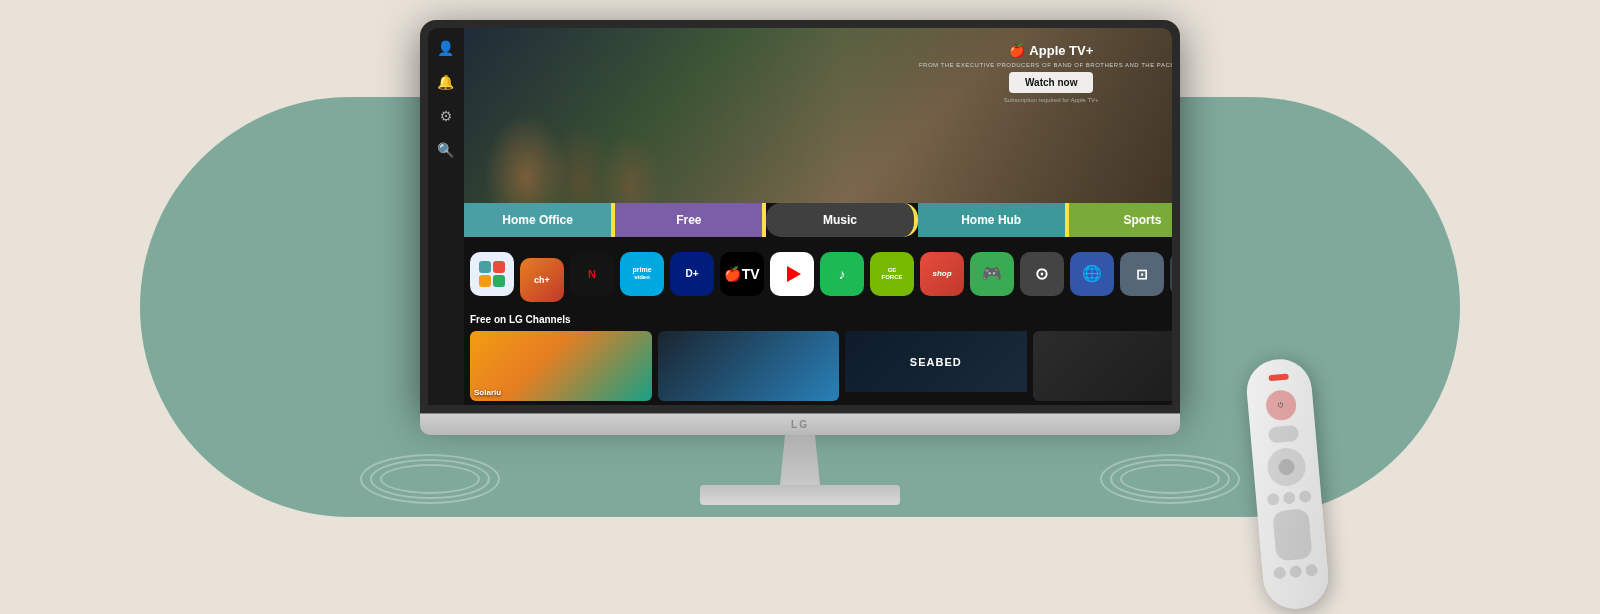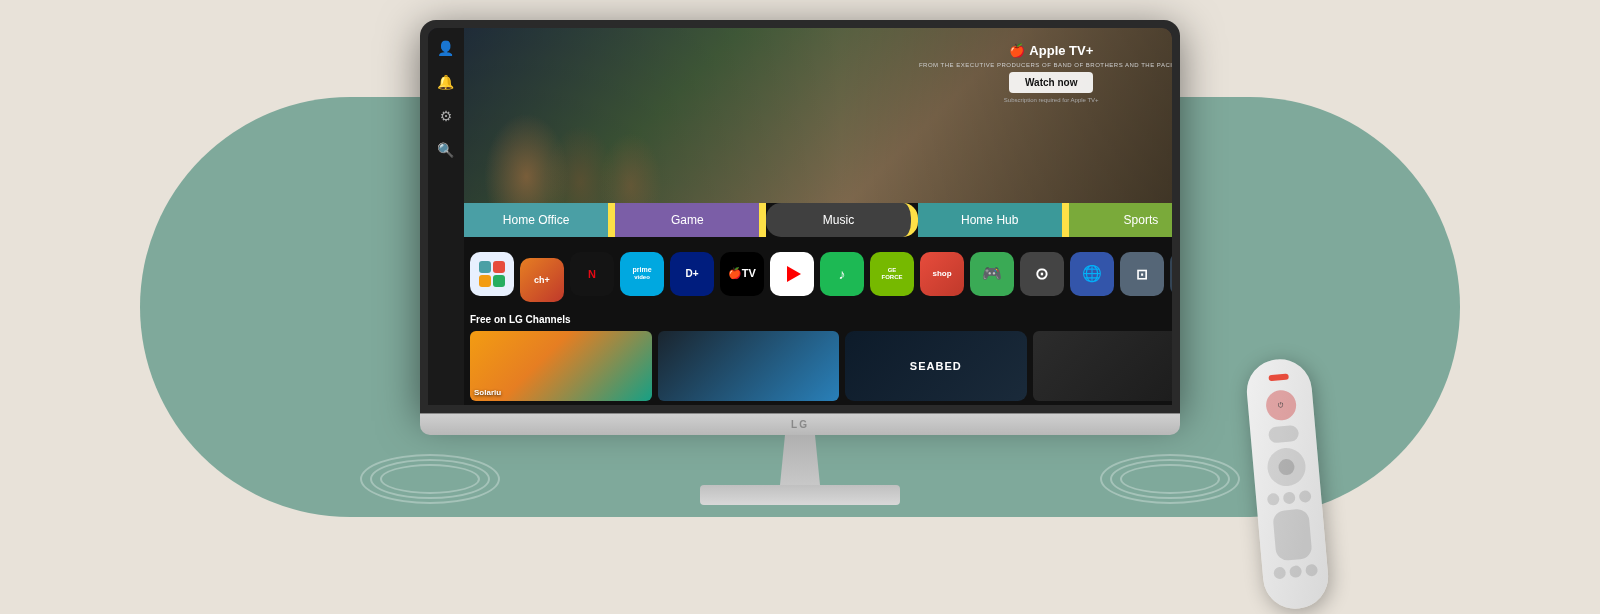--- a/index.html
+++ b/index.html
@@ -184,24 +184,24 @@
       display: flex;
       background: #111;
       flex-shrink: 0;
     }
 
     .cat-tab {
       flex: 1;
       padding: 10px 4px;
       text-align: center;
       font-size: 12px;
-      font-weight: normal;
+      font-weight: bold;
       color: white;
       cursor: pointer;
-      border-right: 7px solid #fde047;
+      border-right: 4px solid #fde047;
     }
 
     .cat-tab.home-office { background: #4a9fa5; }
     .cat-tab.game { background: #7b5ea7; }
     .cat-tab.music { background: #404040; border-radius: 15px; }
     .cat-tab.home-hub { background: #3b9999; }
     .cat-tab.sports { background: #7aaa3a; }
 
     
     .apps-row {
@@ -522,21 +522,21 @@
                 <span class="tv-plus">Apple TV+</span>
               </div>
               <div class="from-producers">FROM THE EXECUTIVE PRODUCERS OF BAND OF BROTHERS AND THE PACIFIC</div>
               <button class="watch-now-btn">Watch now</button>
               <div class="subscription-note">Subscription required for Apple TV+</div>
             </div>
           </div>
 
           <div class="category-tabs">
             <div class="cat-tab home-office">Home Office</div>
-            <div class="cat-tab game">Game</div>
+            <div class="cat-tab game">Free</div>
             <div class="cat-tab music">Music</div>
             <div class="cat-tab home-hub">Home Hub</div>
             <div class="cat-tab sports">Sports</div>
           </div>
 
           <div class="apps-row">
 
             <div class="app-icon lg-apps">
               <div class="apps-grid-icon">
                 <div class="apps-grid-dot" style="background:#4a9fa5"></div>
@@ -559,36 +559,36 @@
                 <div style="color:white; font-size:7px; font-weight:bold;">prime</div>
                 <div style="color:white; font-size:6px;">video</div>
               </div>
             </div>
 
             <div class="app-icon disney">
               <span style="color:white; font-size:10px; font-weight:bold;">D+</span>
             </div>
 
             <div class="app-icon apple-tv-app">
-              <span style="color:white; font-size:11px; font-weight:bold;">🍎TV</span>
+              <span style="color:white; font-size:14px; font-weight:bold;">🍎TV</span>
             </div>
 
             <div class="app-icon youtube-icon" style="background:white;">
               <div class="yt-play"></div>
             </div>
 
             <div class="app-icon spotify">
               <span style="font-size:14px;">♪</span>
             </div>
 
             <div class="app-icon geforce">
               <span style="font-size:6px; color:white; text-align:center; line-height:1.1;">GE<br>FORCE</span>
             </div>
 
-            <div class="app-icon shop" style="background: linear-gradient(135deg,#e74c3c,#c0392b); position:relative;">
+            <div class="app-icon shop" style="background: linear-gradient(135deg,#e74c3c,#c0392b); position:relative;font-style:italic;">
               <span style="color:white; font-size:8px; font-weight:bold;">shop</span>
             </div>
 
             <div class="app-icon green-circle">
               <span style="font-size:16px;">🎮</span>
             </div>
 
             <div class="app-icon search-app" style="background:#444;">
               <span style="color:white; font-size:16px;">⊙</span>
             </div>
@@ -611,21 +611,21 @@
             <div class="channel-thumbs">
 
 
               <div class="channel-thumb thumb-ocean" style="position:relative;background:linear-gradient(135deg,#f39c12,#e67e22 40%,#16a085 100%);">
                 <div class="thumb-label">Solariu</div>
               </div>
 
               <div class="channel-thumb thumb-swim" style="position:relative;background:linear-gradient(135deg,#1a252f 0%,#2980b9 100%);">
               </div>
 
-              <div class="channel-thumb" style="position:relative;background:linear-gradient(135deg,#0d1b2a 0%,#1a2a3a 100%);height:70px;border-radius:9px;">
+              <div class="channel-thumb" style="position:relative;background:linear-gradient(135deg,#0d1b2a 0%,#1a2a3a 100%);height:61px;border-radius:2px;">
                 <div style="position:absolute;top:50%;left:50%;transform:translate(-50%,-50%);color:white;font-size:11px;font-weight:900;letter-spacing:1px;white-space:nowrap;">SEABED</div>
               </div>
 
               <div class="channel-thumb thumb-last" style="position:relative;background:linear-gradient(135deg,#2c2c2c,#1a1a1a);height:70px;border-radius:6px;">
               </div>
             </div>
           </div>
 
         </div>
       </div>

